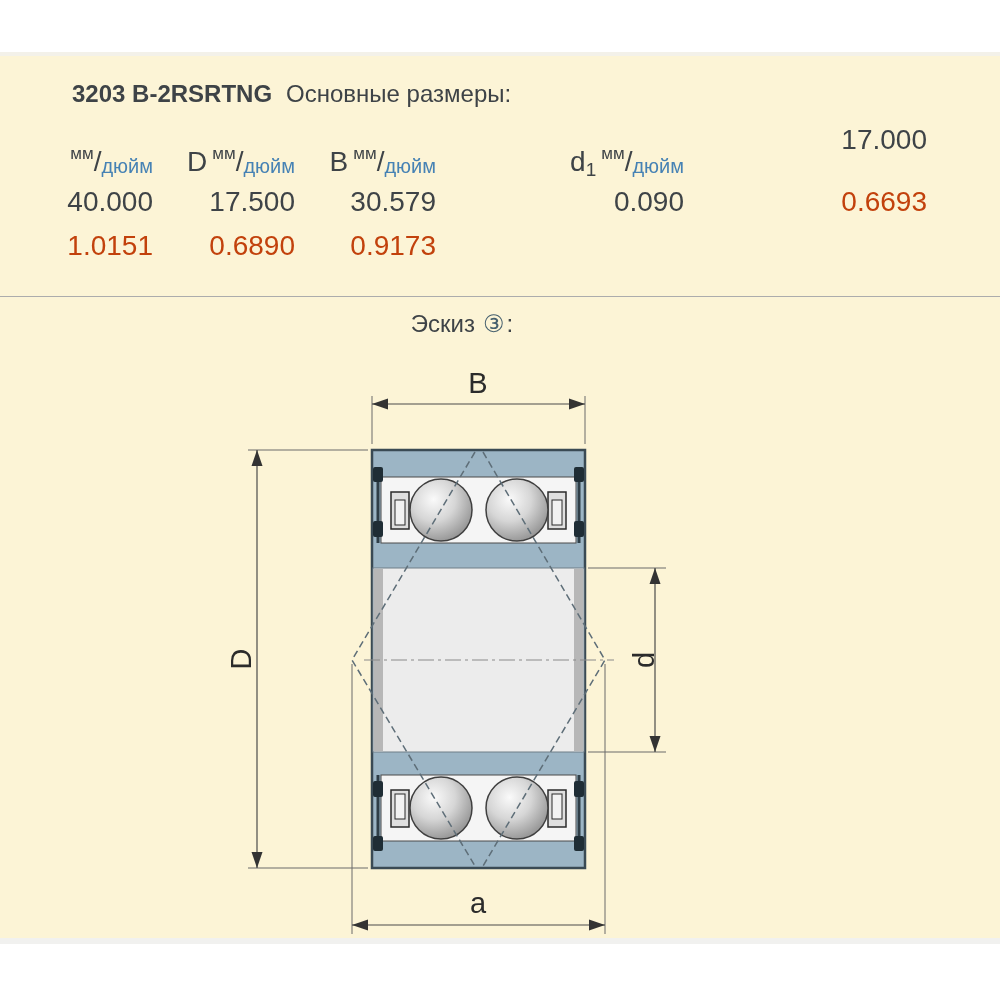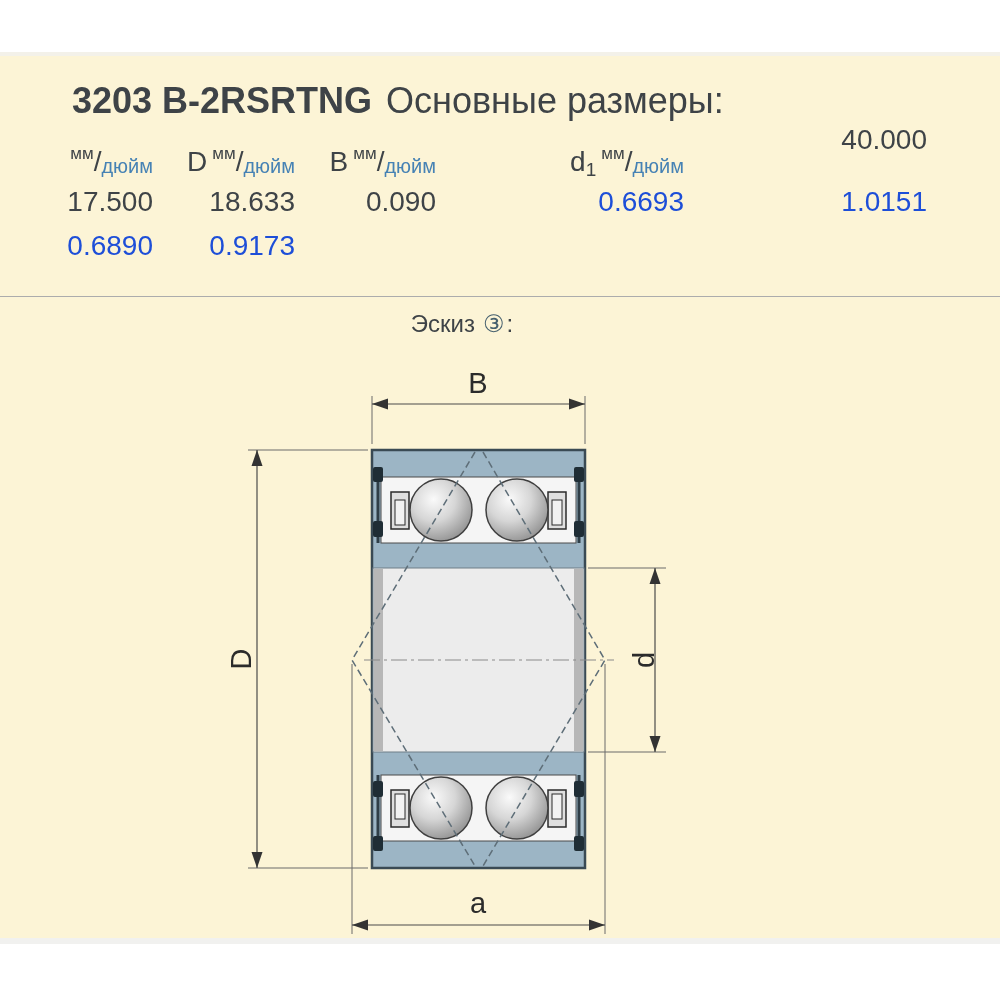--- a/index.html
+++ b/index.html
@@ -4,30 +4,30 @@
 <style>
   html,body { margin:0; padding:0; background:#ffffff; }
   .page {
     position:relative; width:1000px; height:1000px; overflow:hidden;
     background:#ffffff; font-family:"Liberation Sans", sans-serif;
   }
   .strip-top    { position:absolute; left:0; top:52px;  width:1000px; height:4px; background:#F3F1E9; }
   .bg-yellow    { position:absolute; left:0; top:56px;  width:1000px; height:882px; background:#FCF4D6; }
   .strip-bottom { position:absolute; left:0; top:938px; width:1000px; height:6px; background:#F1F1EF; }
 
-  .title-row { position:absolute; left:72px; top:80px; font-size:36px; color:#3E4347; white-space:nowrap; }
+  .title-row { position:absolute; left:72px; top:80px; font-size:24px; color:#3E4347; white-space:nowrap; }
   .part      { font-weight:bold; margin-right:14px; }
 
   .dims { position:absolute; left:0; top:118px;
           display:grid; grid-template-columns:153px 142px 141px 248px 243px; }
   .hcell { grid-row:1; height:60px; display:flex; justify-content:flex-end; align-items:flex-end;
            padding-bottom:2px; color:#3E4347; white-space:nowrap; }
   .vcell { height:44px; display:flex; justify-content:flex-end; align-items:center; font-size:28px; }
   .r1 .vcell, .vcell.v-mm { color:#3E4347; }
-  .vcell.v-in { color:#1d4ed8; }
+  .vcell.v-in { color:#c2410c; }
 
   .sym     { font-size:28px; }
   .symsub  { font-size:19px; position:relative; top:3px; }
   .unit    { margin-left:5px; white-space:nowrap; }
   .mm      { font-size:17px; position:relative; top:-12px; color:#3E4347; }
   .sl      { font-size:28px; color:#3E4347; }
   .in      { font-size:20px; color:#4682B4; position:relative; top:2px; }
   .notemark{ font-size:20px; margin-left:7px; position:relative; top:-8px;
              color:#3E4347; font-family:"DejaVu Sans", sans-serif; }
 
@@ -75,23 +75,24 @@
       <span class="sym">B</span>
         <span class="symsub"></span>
         <span class="unit"><span class="mm">мм</span><span class="sl">/</span><span class="in">дюйм</span></span>
     </div>
     <div class="hcell">
       <span class="sym">d</span>
         <span class="symsub">1</span>
         <span class="unit"><span class="mm">мм</span><span class="sl">/</span><span class="in">дюйм</span></span>
     </div>
 
+    <div class="vcell v-mm">17.000</div>
     <div class="vcell v-mm">40.000</div>
     <div class="vcell v-mm">17.500</div>
-    <div class="vcell v-mm">18.633</div>
+    <div class="vcell v-mm">30.579</div>
     <div class="vcell v-mm">0.090</div>
 
     <div class="vcell v-in">0.6693</div>
     <div class="vcell v-in">1.0151</div>
     <div class="vcell v-in">0.6890</div>
     <div class="vcell v-in">0.9173</div>
   </div>
 
   <div class="divider"></div>
 

